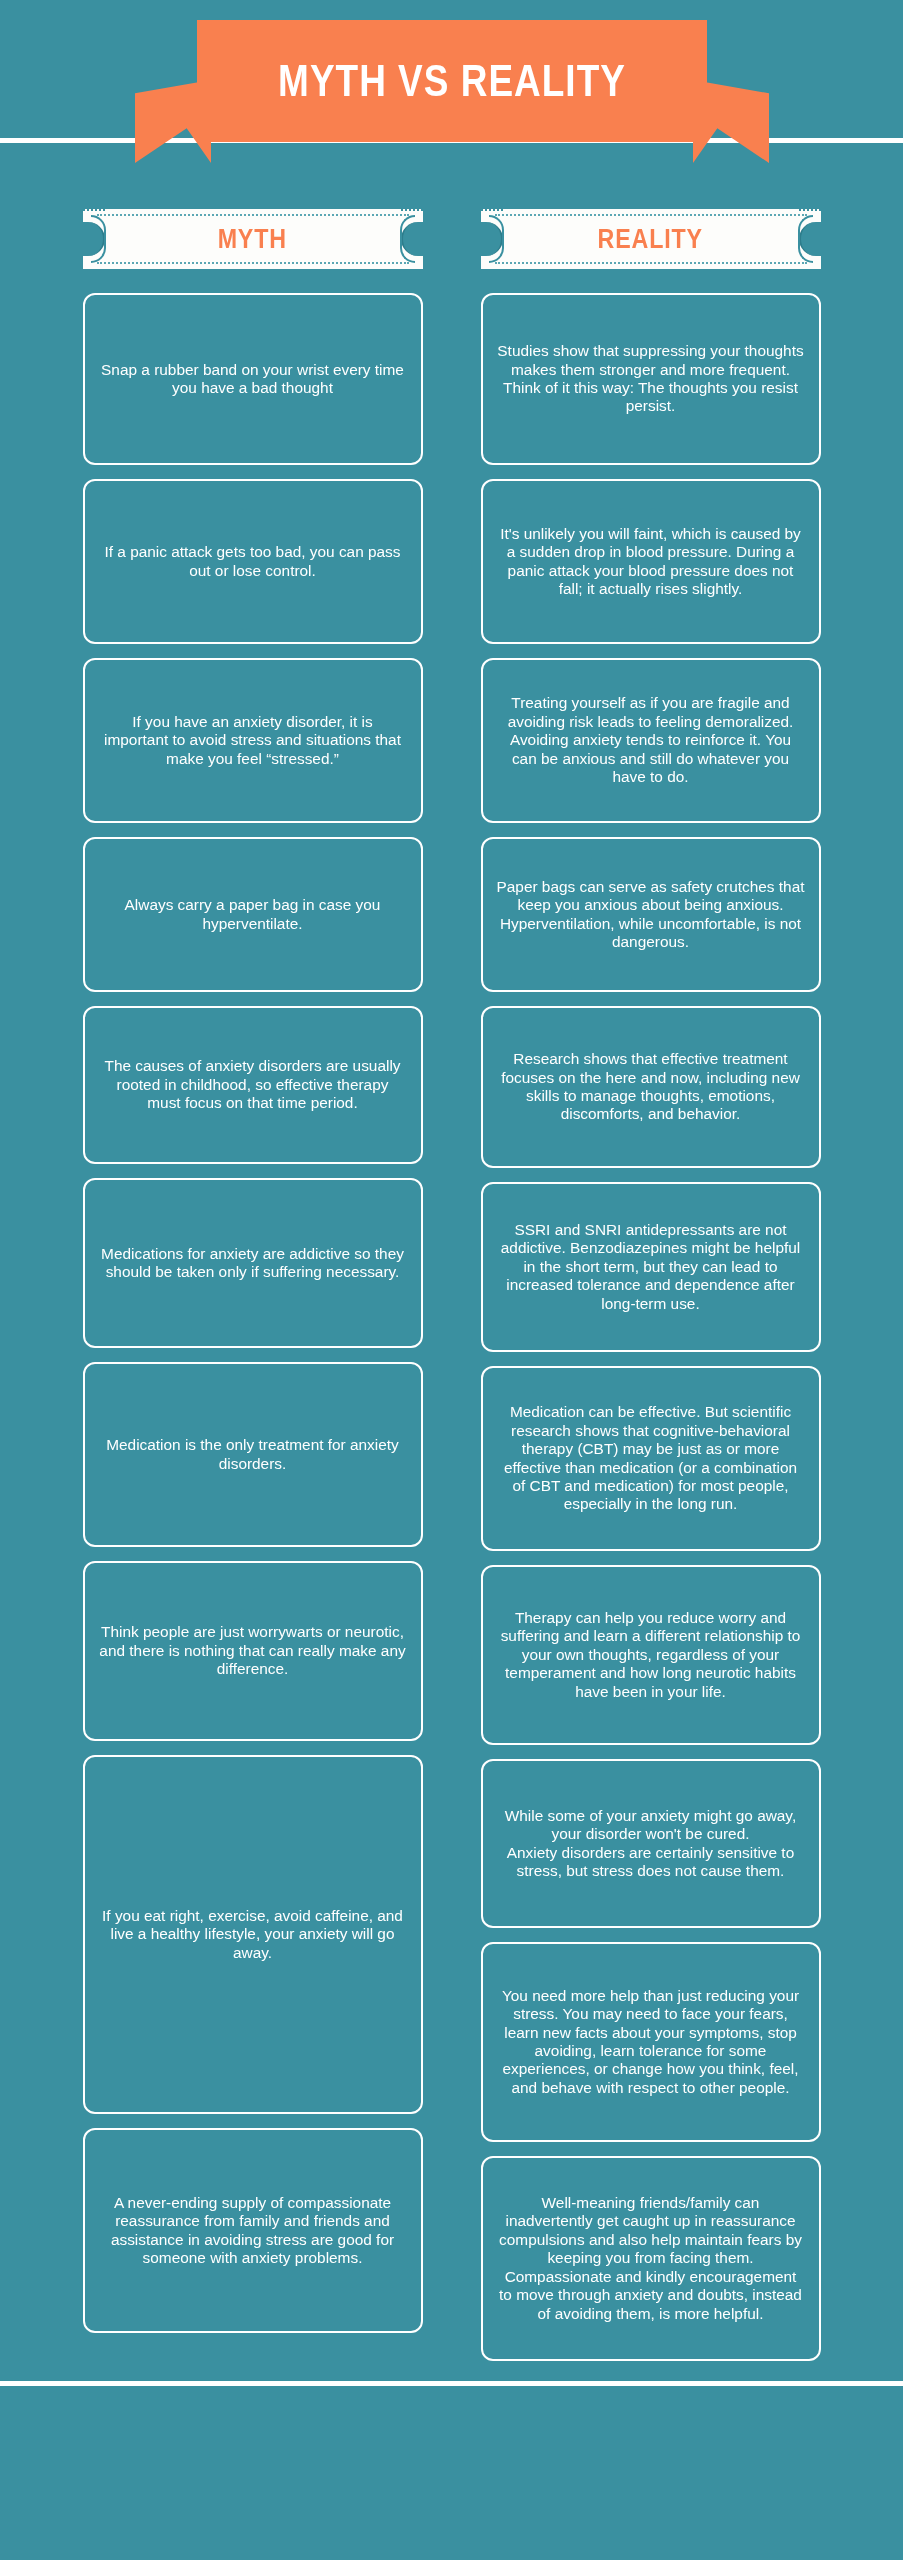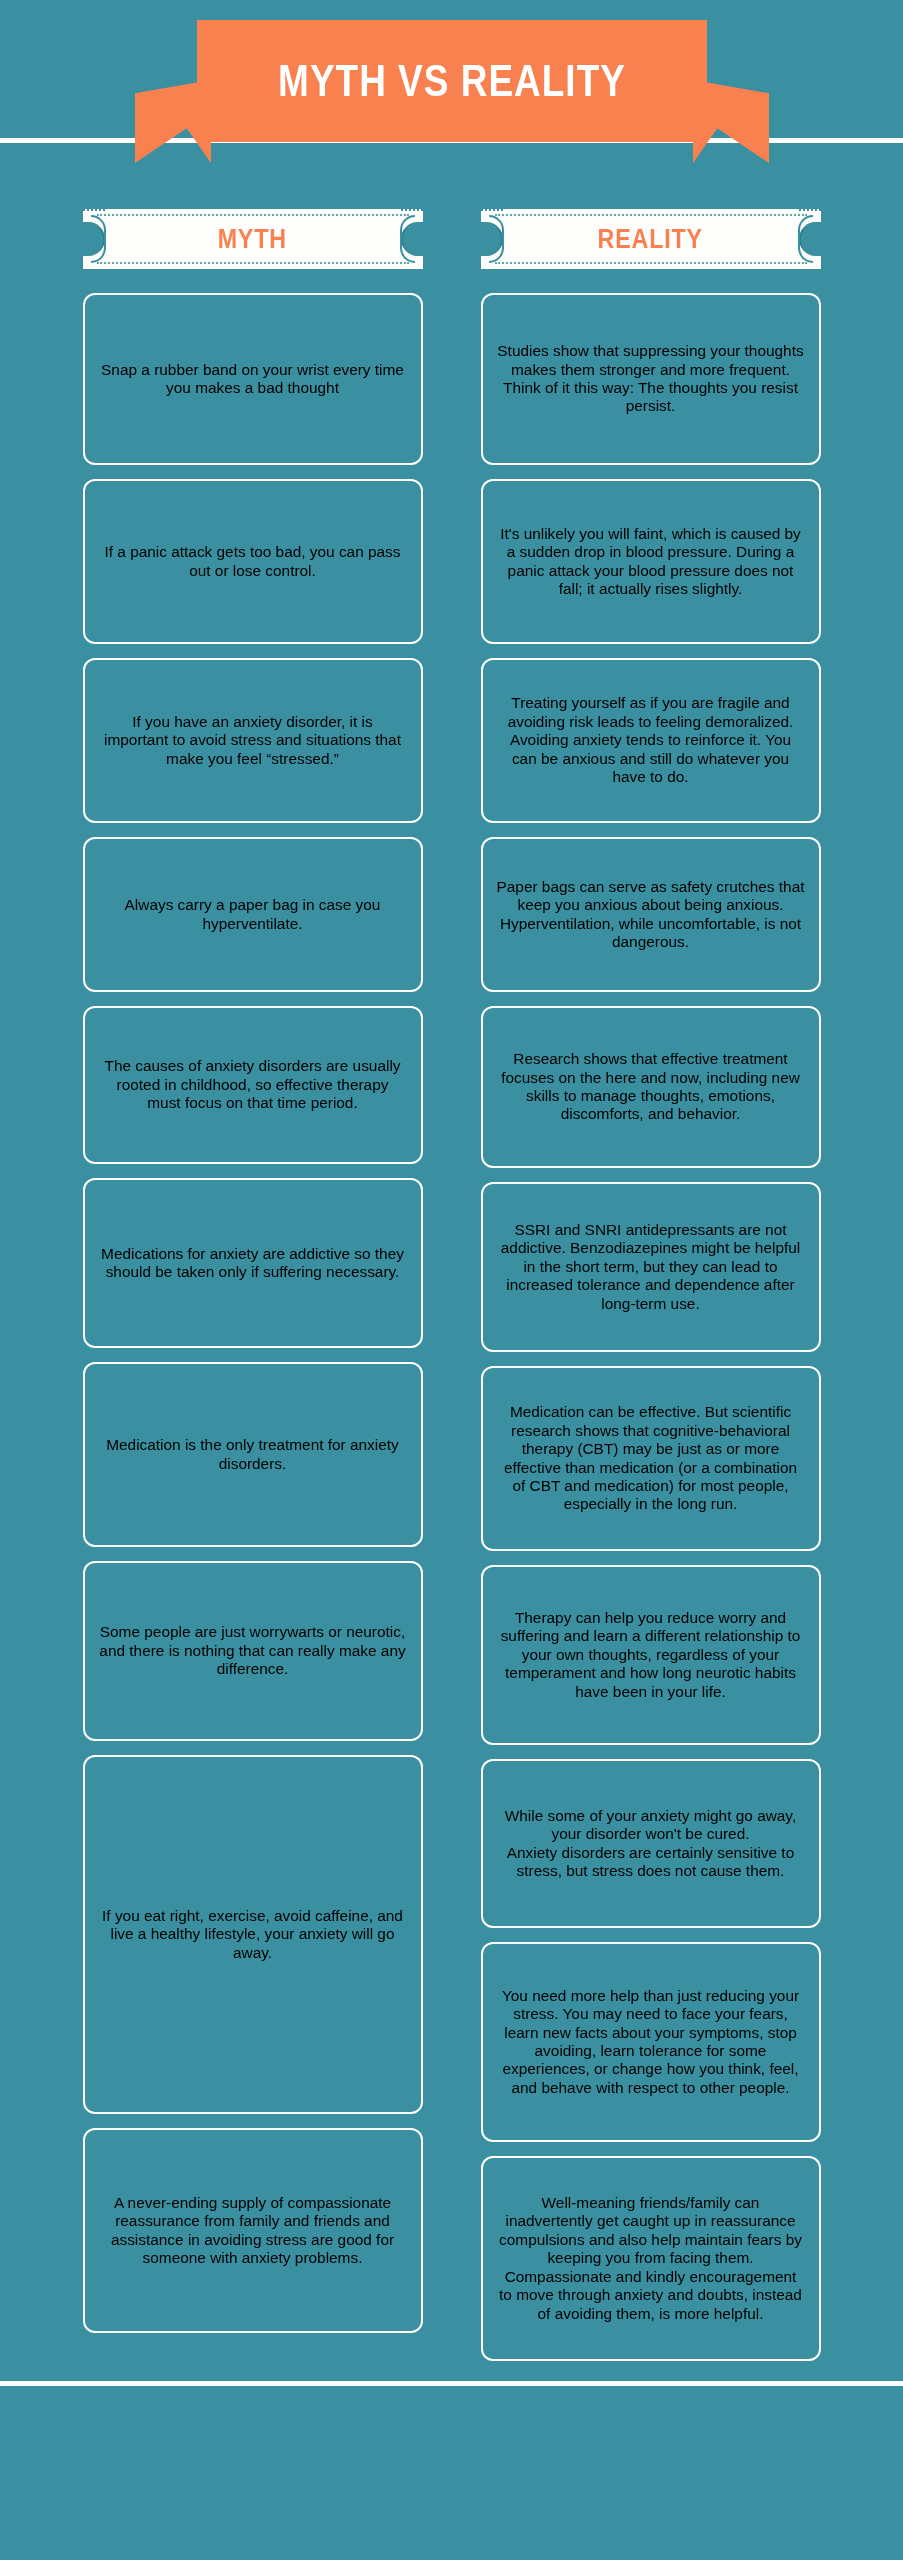--- a/index.html
+++ b/index.html
@@ -173,21 +173,21 @@
   }
   .column {
     width: 340px;
     display: flex;
     flex-direction: column;
     gap: 14px;
   }
   .card {
     border: 2px solid #ffffff;
     border-radius: 12px;
-    color: #000000;
+    color: #ffffff;
     display: flex;
     align-items: center;
     justify-content: center;
     text-align: center;
     padding: 10px 14px;
     font-size: 15.4px;
     line-height: 1.2;
     font-family: "Liberation Sans", sans-serif;
   }
   .card span { display: block; width: 100%; }
@@ -235,42 +235,42 @@
       <div class="notch notch-right"></div>
       <div class="notch-arc arc-right"></div>
       <div class="ticket-label">REALITY</div>
     </div>
 
   </div>
 
   <div class="grid">
     <div class="column" id="myth-column">
         <div class="card" style="height: 172px;">
-          <span>Snap a rubber band on your wrist every time you makes a bad thought</span>
+          <span>Snap a rubber band on your wrist every time you have a bad thought</span>
         </div>
         <div class="card" style="height: 165px;">
           <span>If a panic attack gets too bad, you can pass out or lose control.</span>
         </div>
         <div class="card" style="height: 165px;">
           <span>If you have an anxiety disorder, it is important to avoid stress and situations that make you feel “stressed.”</span>
         </div>
         <div class="card" style="height: 155px;">
           <span>Always carry a paper bag in case you hyperventilate.</span>
         </div>
         <div class="card" style="height: 158px;">
           <span>The causes of anxiety disorders are usually rooted in childhood, so effective therapy must focus on that time period.</span>
         </div>
         <div class="card" style="height: 170px;">
           <span>Medications for anxiety are addictive so they should be taken only if suffering necessary.</span>
         </div>
         <div class="card" style="height: 185px;">
           <span>Medication is the only treatment for anxiety disorders.</span>
         </div>
         <div class="card" style="height: 180px;">
-          <span>Some people are just worrywarts or neurotic, and there is nothing that can really make any difference.</span>
+          <span>Think people are just worrywarts or neurotic, and there is nothing that can really make any difference.</span>
         </div>
         <div class="card" style="height: 359px;">
           <span>If you eat right, exercise, avoid caffeine, and live a healthy lifestyle, your anxiety will go away.</span>
         </div>
         <div class="card" style="height: 205px;">
           <span>A never-ending supply of compassionate reassurance from family and friends and assistance in avoiding stress are good for someone with anxiety problems.</span>
         </div>
       </div>
     <div class="column" id="reality-column">
         <div class="card" style="height: 172px;">

